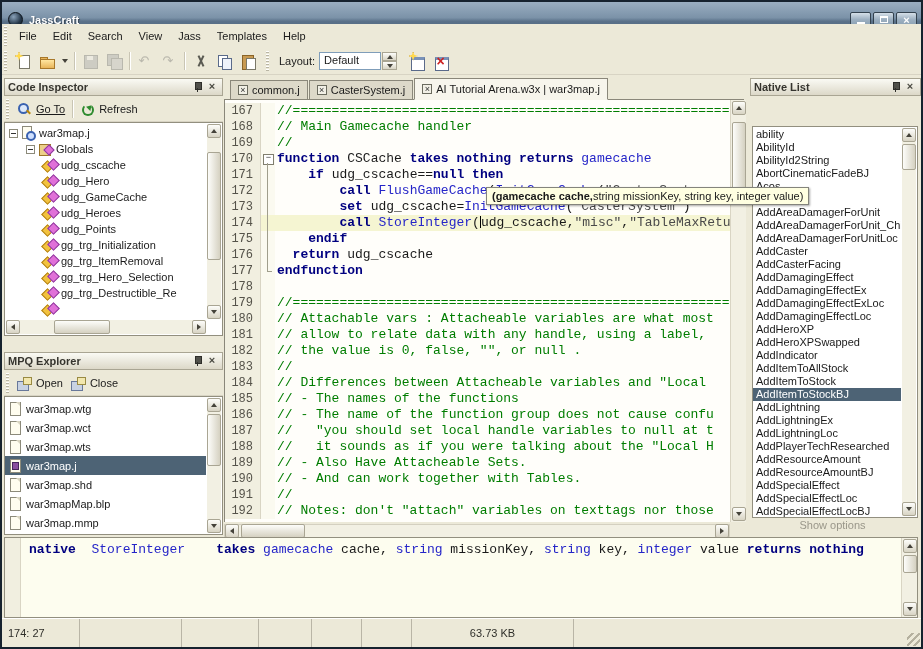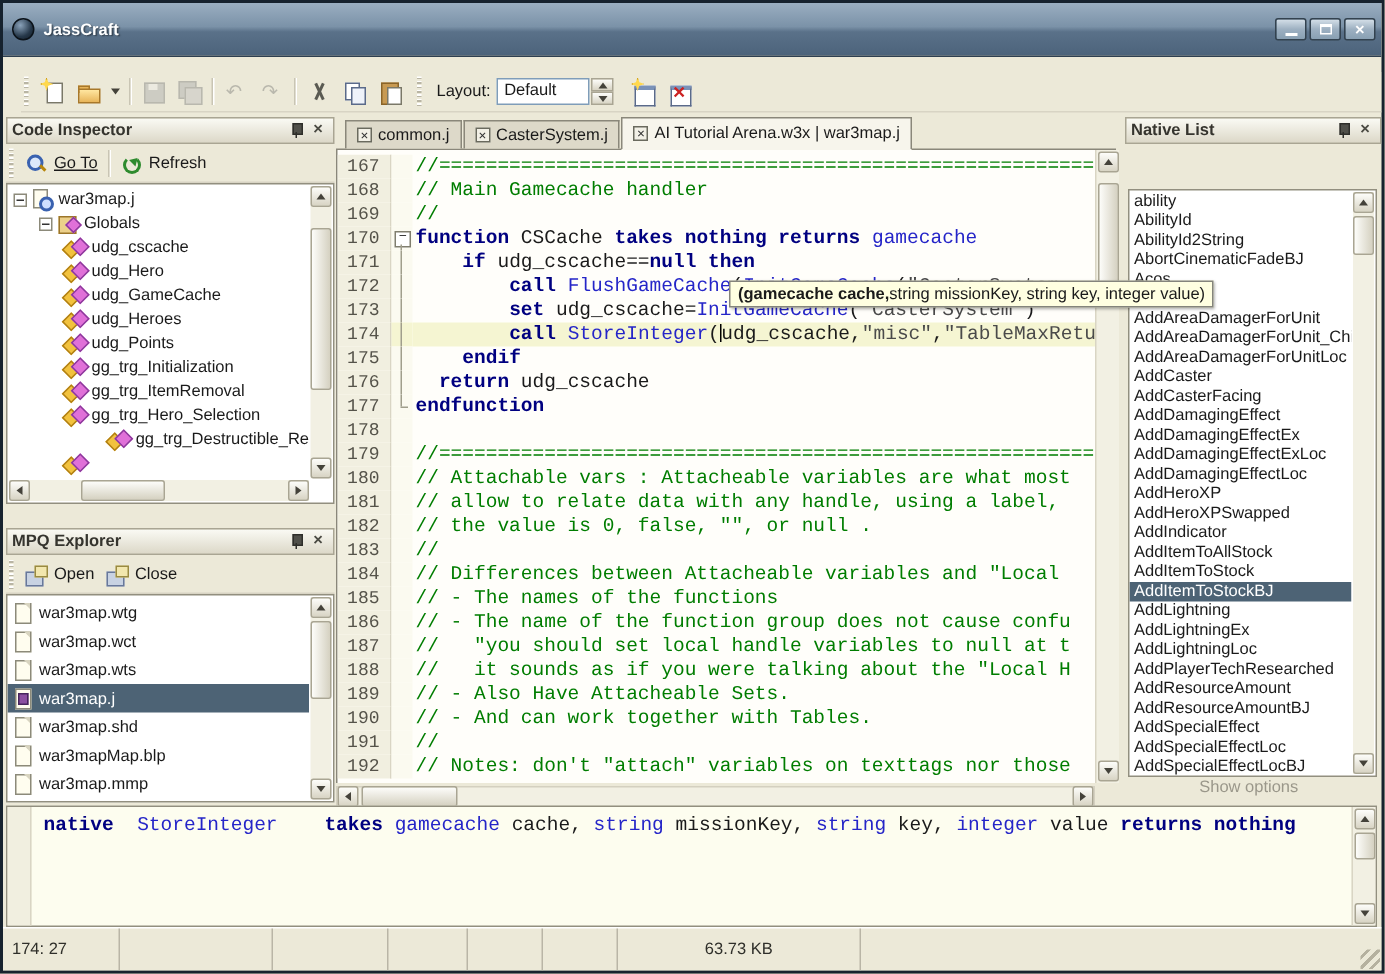--- a/index.html
+++ b/index.html
@@ -17,21 +17,21 @@
   .wbtn{width:21px;height:15px;border:1px solid #33424f;border-radius:2px;
     background:linear-gradient(#d4dfe8,#9db0c1 50%,#89a0b3);display:flex;align-items:center;justify-content:center;}
   .wbtn .bar{width:8px;height:2px;background:#fff;margin-top:6px;}
   .wbtn .box{width:8px;height:7px;border:1px solid #fff;border-top-width:2px;}
   .wbtn .xx{color:#fff;font-weight:bold;font-size:11px;line-height:10px;}
   
   .menubar{position:absolute;left:0;top:22px;right:0;height:24px;display:flex;align-items:center;background:#ece9d8;}
   .grip{width:5px;height:80%;margin:0 4px 0 2px;flex:none;
     background:repeating-linear-gradient(#fff 0 1px,#b9b5a4 1px 2px,transparent 2px 3px);width:3px;}
   .menu-item{padding:3px 8px;cursor:default;}
-  .toolbar{position:absolute;left:0;top:46px;right:0;height:27px;display:flex;align-items:center;background:#ece9d8;border-bottom:1px solid #d8d4c4;margin-left:12px;}
+  .toolbar{position:absolute;left:0;top:46px;right:0;height:27px;display:flex;align-items:center;background:#ece9d8;border-bottom:1px solid #d8d4c4;}
   .tbtn,.ibtn{border:1px solid transparent;background:transparent;padding:2px 3px;display:flex;align-items:center;gap:4px;
     font-family:"Liberation Sans",sans-serif;font-size:11px;color:#1a1a1a;}
   .ibtn{width:24px;height:22px;justify-content:center;}
   .disabled{opacity:.38;filter:grayscale(.9);}
   .tsep{width:1px;height:18px;background:#c9c5b4;margin:0 3px;box-shadow:1px 0 0 #fff;}
   .combo{width:62px;height:18px;background:#fff;border:1px solid #7f9db9;padding:1px 4px;font-size:11px;}
   .spinner{width:15px;height:18px;display:flex;flex-direction:column;margin-left:1px;}
   .spin-b{flex:1;border:1px solid #a9a593;background:linear-gradient(#fdfdfa,#d8d4c4);display:flex;align-items:center;justify-content:center;}
   
   .tri{width:0;height:0;border:3px solid transparent;}
@@ -159,20 +159,32 @@
         </span>
       <span class="wbtn">
           <span class="box"></span>
         </span>
       <span class="wbtn">
           <span class="xx">×</span>
         </span>
     </span>
   </div>
 
+  <div class="menubar">
+    <span class="grip"></span>
+    <span style="display:flex;">
+        <span class="menu-item">File</span>
+        <span class="menu-item">Edit</span>
+        <span class="menu-item">Search</span>
+        <span class="menu-item">View</span>
+        <span class="menu-item">Jass</span>
+        <span class="menu-item">Templates</span>
+        <span class="menu-item">Help</span>
+      </span>
+  </div>
 
   <div class="toolbar">
     <span class="grip"></span>
     <span class="ibtn">
         <span class="ic ic-new"></span>
       </span>
     <span class="ibtn">
         <span class="ic ic-openf"></span>
       </span>
     <span class="ibtn" style="width:12px;">
@@ -275,21 +287,21 @@
           <span class="tree-label">gg_trg_Initialization</span>
         </div>
         <div class="tree-row" style="padding-left: 38px;">
           <span class="ic ic-var"></span>
           <span class="tree-label">gg_trg_ItemRemoval</span>
         </div>
         <div class="tree-row" style="padding-left: 38px;">
           <span class="ic ic-var"></span>
           <span class="tree-label">gg_trg_Hero_Selection</span>
         </div>
-        <div class="tree-row" style="padding-left: 38px; justify-content: flex-end;">
+        <div class="tree-row" style="padding-left: 38px;">
           <span class="ic ic-var"></span>
           <span class="tree-label">gg_trg_Destructible_Re</span>
         </div>
         <div class="tree-row" style="padding-left: 38px;">
           <span class="ic ic-var"></span>
         </div>
       </div>
     <div class="sb" style="right:1px;top:1px;width:14px;bottom:16px;">
       <span class="sb-btn" style="top:0;">
           <span class="tri up"></span>

